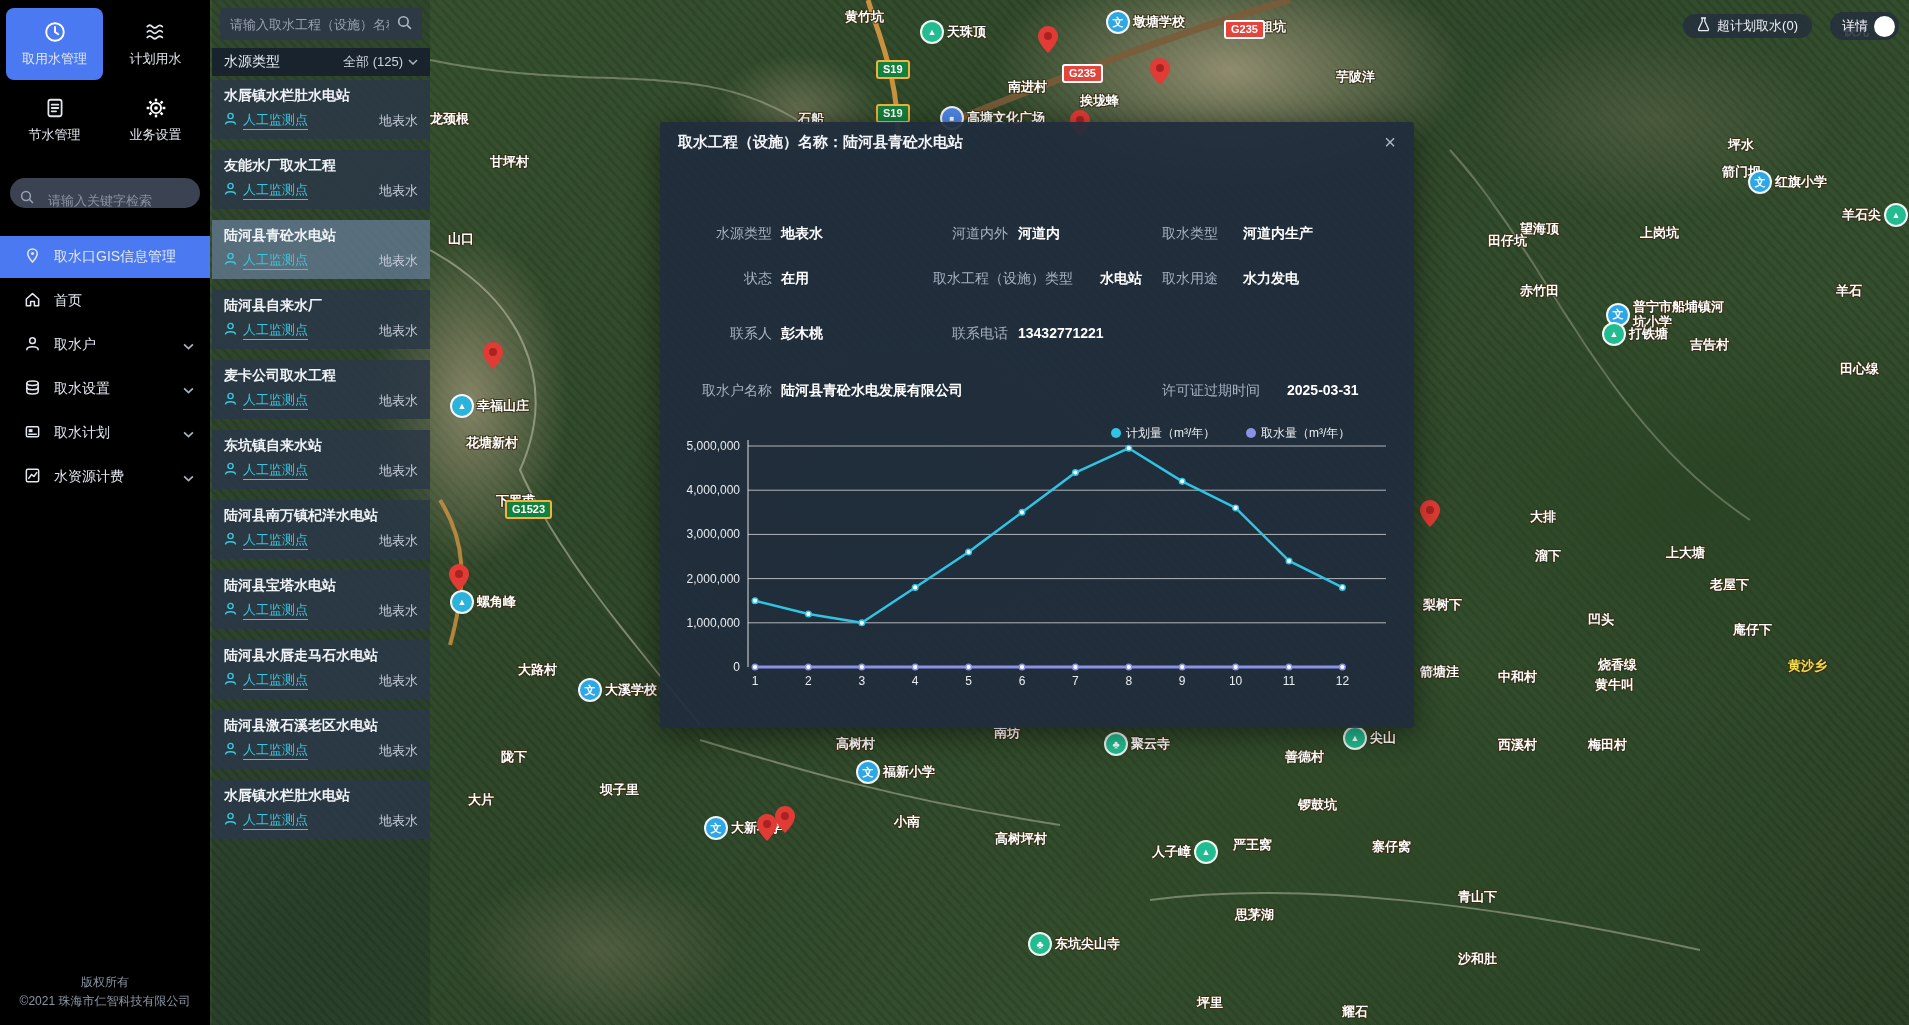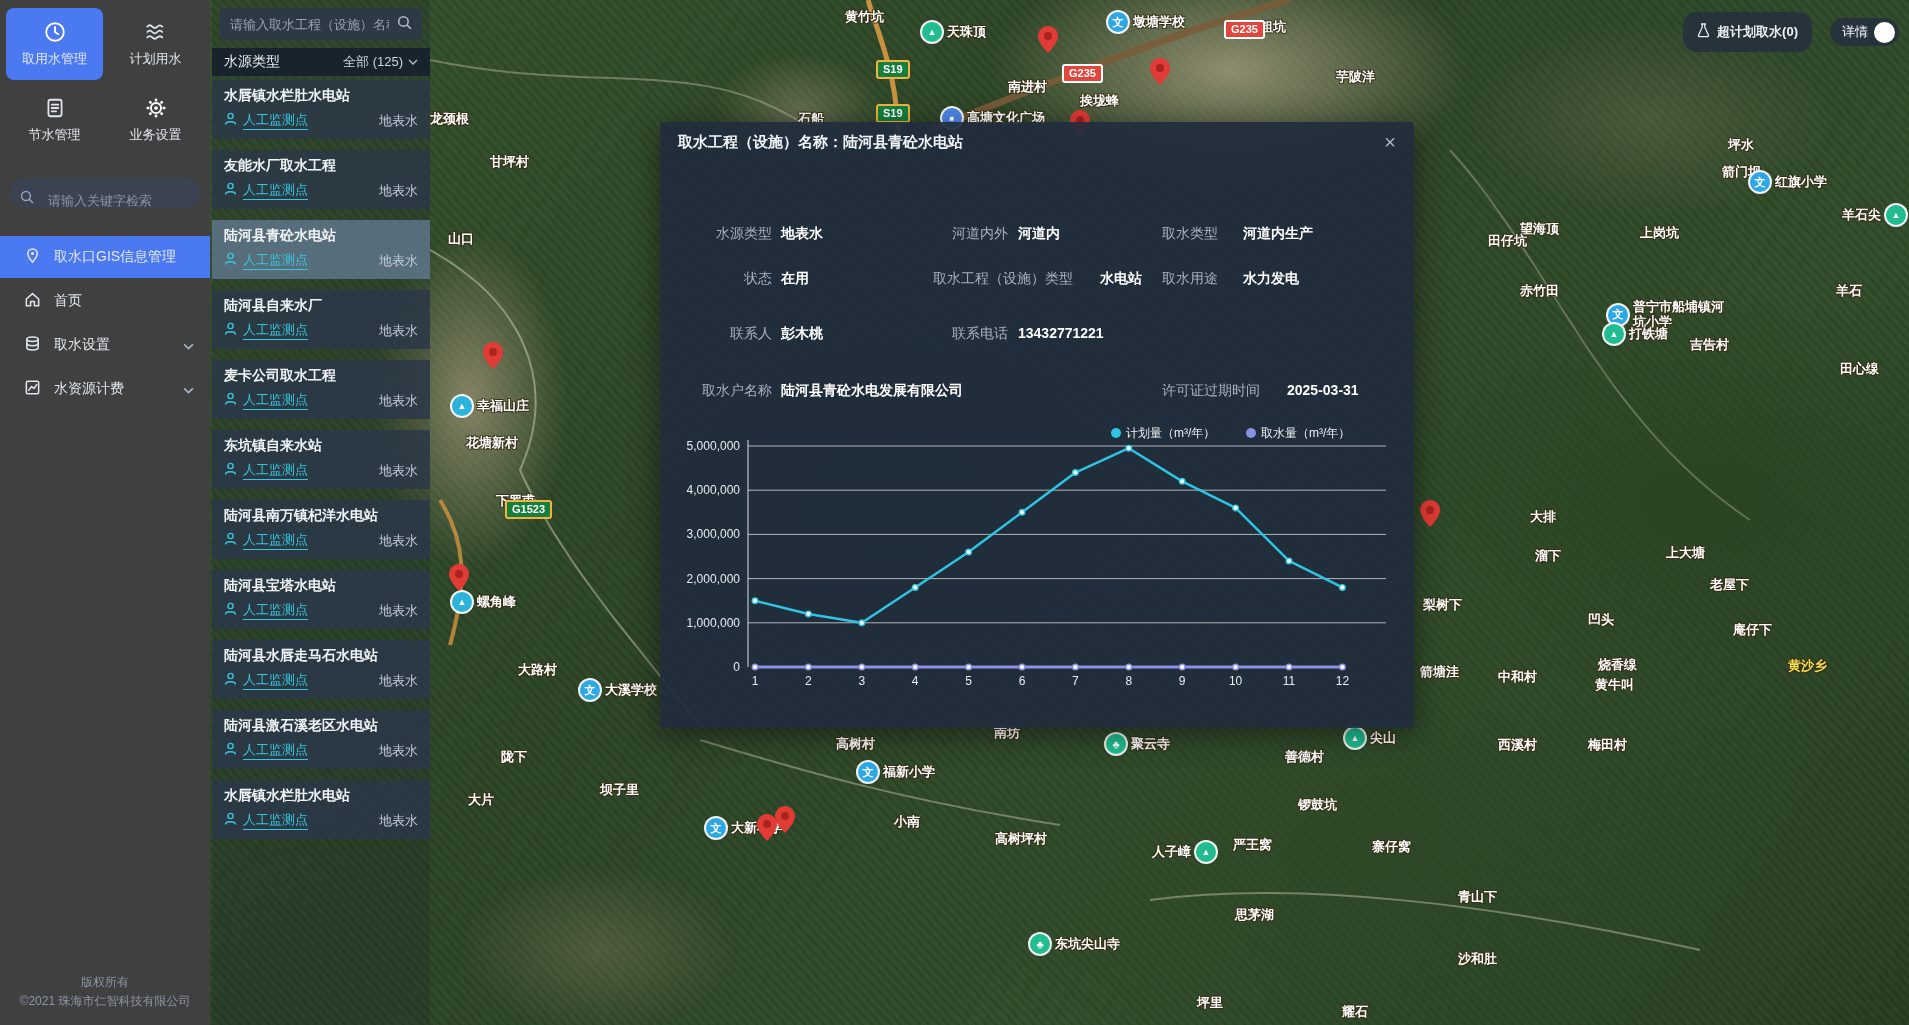--- a/index.html
+++ b/index.html
@@ -35,21 +35,21 @@
   .mk-circ.blue { background:#2bb3dc; font-size:9px; }
   .mk-circ.culture { background:#4f86e8; font-size:8px; }
   .mk-badge { font-size:11px; font-weight:bold; color:#fff; padding:0 5px; line-height:15px; border-radius:3px; }
   .mk-badge.road-s { background:#15803d; border:2px solid #f3b23c; }
   .mk-badge.road-g { background:#e2453c; border:2px solid #fff; }
   .mk-text { color:#fff; font-size:13px; font-weight:bold; white-space:nowrap;
     text-shadow:-1px -1px 0 rgba(58,46,22,.85),1px -1px 0 rgba(58,46,22,.85),-1px 1px 0 rgba(58,46,22,.85),1px 1px 0 rgba(58,46,22,.85); }
   .mk-text.wrap { white-space:normal; width:96px; line-height:1.15; }
 
   
-  .sidebar { position:absolute; left:0; top:0; width:210px; height:1025px; background:#404040; z-index:4;
+  .sidebar { position:absolute; left:0; top:0; width:210px; height:1025px; background:#000000; z-index:4;
     display:flex; flex-direction:column; }
   .modules { display:grid; grid-template-columns:1fr 1fr; gap:4px; padding:8px 6px 10px; }
   .module { height:72px; display:flex; flex-direction:column; align-items:center; justify-content:center; gap:7px;
     color:#e3e8f0; font-size:13px; border-radius:8px; cursor:pointer; }
   .module.active { background:#4b79f2; }
   .module svg { display:block; }
   .s-search { margin:12px 10px 14px; height:30px; background:#3b4352; border-radius:15px; display:flex; align-items:flex-end; padding:0 10px; gap:14px; }
   .s-search input { background:transparent; border:none; outline:none; color:#d8dee8; font-size:13px; width:100%; }
   .s-search input::placeholder { color:#8a93a3; }
   .menu { flex:1; padding:14px 0; }
@@ -69,21 +69,21 @@
   #station-list { display:flex; flex-direction:column; gap:11px; padding:0; }
   .station { height:59px; background:rgba(42,55,72,.83); padding:7px 12px 6px; cursor:pointer; }
   .station.selected { background:rgba(104,126,155,.72); }
   .st-name { color:#f0f4f8; font-size:14px; font-weight:bold; margin-bottom:7px; white-space:nowrap; overflow:hidden; }
   .st-row { display:flex; align-items:center; gap:6px; }
   .st-tag { color:#38c7e0; font-size:13px; border-bottom:1px solid #38c7e0; line-height:1.25; }
   .st-type { margin-left:auto; color:#c6cedb; font-size:13px; }
 
   
   .topctrl { position:absolute; top:12px; right:10px; z-index:6; display:flex; align-items:center; gap:18px; }
-  .pill { height:40px; background:rgba(38,48,62,.88); border-radius:14px; display:flex; align-items:center; gap:7px; padding:8px 14px; color:#eef2f7; font-size:13px; cursor:pointer;font-weight:bold; }
+  .pill { height:24px; background:rgba(38,48,62,.88); border-radius:14px; display:flex; align-items:center; gap:7px; padding:8px 14px; color:#eef2f7; font-size:13px; cursor:pointer; }
   .toggle-pill { height:28px; background:rgba(38,48,62,.88); border-radius:14px; display:flex; align-items:center; gap:6px; padding:0 4px 0 12px; color:#eef2f7; font-size:13px; cursor:pointer; }
   .knob { width:21px; height:21px; border-radius:50%; background:#fff; }
 
   
   .modal { position:absolute; left:660px; top:122px; width:754px; height:606px; z-index:5;
     background:rgba(32,44,60,.93); border-radius:3px; box-shadow:0 6px 30px rgba(0,0,0,.45); }
   .m-head { height:40px; display:flex; align-items:center; padding:0 18px; color:#f2f5f9; font-size:15px; font-weight:bold; }
   .m-close { margin-left:auto; color:#aeb7c4; font-size:20px; font-weight:normal; cursor:pointer; line-height:1; }
   .fld { position:absolute; font-size:14px; white-space:nowrap; }
   .fl-t { color:#a7b1c2; text-align:right; }
@@ -363,25 +363,46 @@
         <span class="lbl">取水口GIS信息管理</span>
       </div>
       <div class="menu-item">
         <span><svg width="17" height="17" viewBox="0 0 18 18">
             <path d="M2.5 8.5 L9 2.8 L15.5 8.5 V15.5 H11 V11 H7 V15.5 H2.5 Z" stroke="#e2e7ee" stroke-width="1.6" fill="none" stroke-linecap="round" stroke-linejoin="round"></path>
           </svg></span>
         <span class="lbl">首页</span>
       </div>
       <div class="menu-item">
         <span><svg width="17" height="17" viewBox="0 0 18 18">
+            <circle cx="9" cy="6" r="3" stroke="#e2e7ee" stroke-width="1.6" fill="none" stroke-linecap="round" stroke-linejoin="round"></circle>
+            <path d="M3 15.5 c0-4 12-4 12 0" stroke="#e2e7ee" stroke-width="1.6" fill="none" stroke-linecap="round" stroke-linejoin="round"></path>
+          </svg></span>
+        <span class="lbl">取水户</span>
+        <span><svg width="11" height="7" viewBox="0 0 10 6">
+            <polyline points="1,1 5,5 9,1" stroke="#aab4c2" stroke-width="1.5" fill="none"></polyline>
+          </svg></span>
+      </div>
+      <div class="menu-item">
+        <span><svg width="17" height="17" viewBox="0 0 18 18">
             <ellipse cx="9" cy="4.5" rx="6" ry="2.3" stroke="#e2e7ee" stroke-width="1.6" fill="none" stroke-linecap="round" stroke-linejoin="round"></ellipse>
             <path d="M3 4.5 V13.5 c0 1.3 2.7 2.3 6 2.3 s6-1 6-2.3 V4.5" stroke="#e2e7ee" stroke-width="1.6" fill="none" stroke-linecap="round" stroke-linejoin="round"></path>
             <path d="M3 9 c0 1.3 2.7 2.3 6 2.3 s6-1 6-2.3" stroke="#e2e7ee" stroke-width="1.6" fill="none" stroke-linecap="round" stroke-linejoin="round"></path>
           </svg></span>
         <span class="lbl">取水设置</span>
+        <span><svg width="11" height="7" viewBox="0 0 10 6">
+            <polyline points="1,1 5,5 9,1" stroke="#aab4c2" stroke-width="1.5" fill="none"></polyline>
+          </svg></span>
+      </div>
+      <div class="menu-item">
+        <span><svg width="17" height="17" viewBox="0 0 18 18">
+            <rect x="2.5" y="4" width="13" height="10.5" rx="1.5" stroke="#e2e7ee" stroke-width="1.6" fill="none" stroke-linecap="round" stroke-linejoin="round"></rect>
+            <rect x="5" y="6.5" width="4" height="3.2" fill="#e2e7ee"></rect>
+            <line x1="5" y1="12" x2="13" y2="12" stroke="#e2e7ee" stroke-width="1.6" fill="none" stroke-linecap="round" stroke-linejoin="round"></line>
+          </svg></span>
+        <span class="lbl">取水计划</span>
         <span><svg width="11" height="7" viewBox="0 0 10 6">
             <polyline points="1,1 5,5 9,1" stroke="#aab4c2" stroke-width="1.5" fill="none"></polyline>
           </svg></span>
       </div>
       <div class="menu-item">
         <span><svg width="17" height="17" viewBox="0 0 18 18">
             <rect x="2.5" y="2.5" width="13" height="13" rx="1.5" stroke="#e2e7ee" stroke-width="1.6" fill="none" stroke-linecap="round" stroke-linejoin="round"></rect>
             <polyline points="5,12 8,8 10.5,10 13.5,6" stroke="#e2e7ee" stroke-width="1.6" fill="none" stroke-linecap="round" stroke-linejoin="round"></polyline>
           </svg></span>
         <span class="lbl">水资源计费</span>

